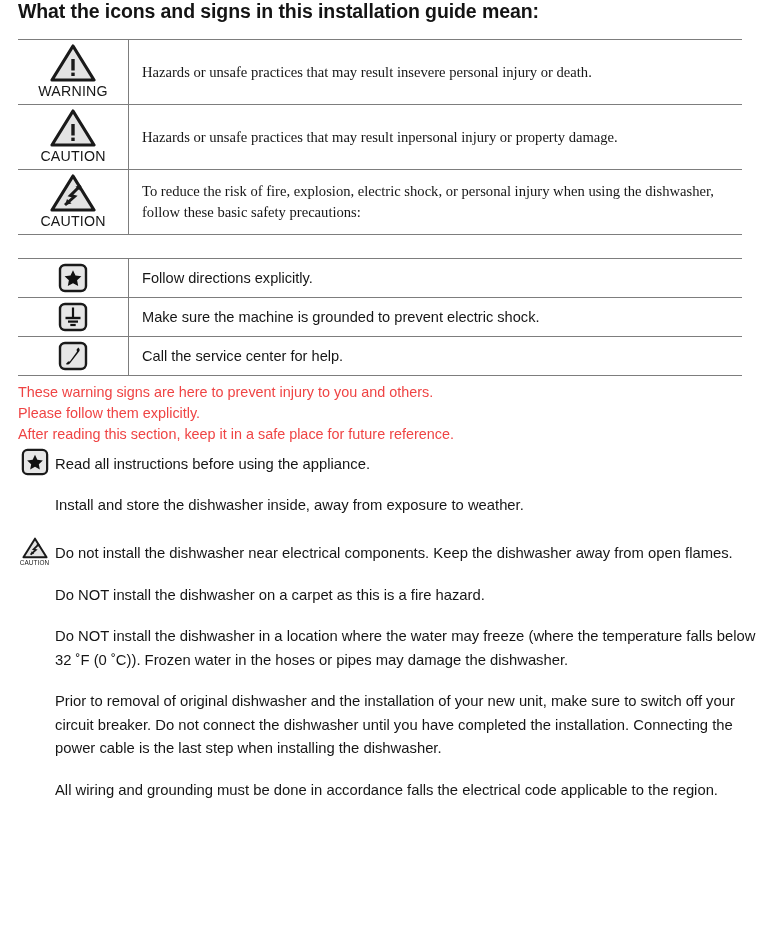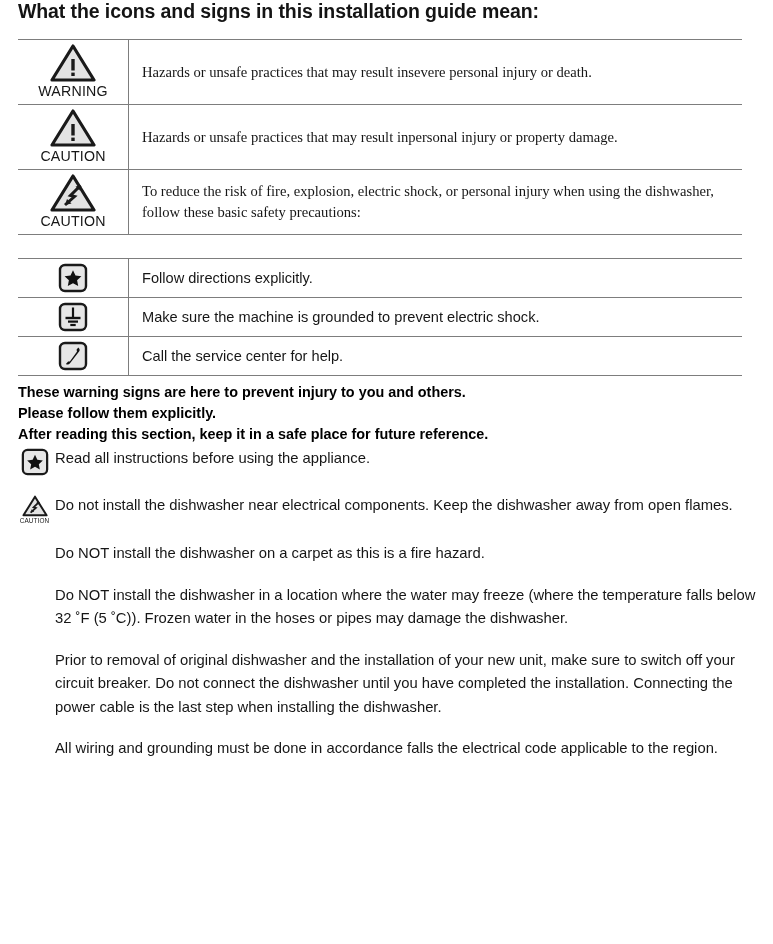--- a/index.html
+++ b/index.html
@@ -89,37 +89,37 @@
   
   .sq-icon { display: block; margin: 0 auto; }
 
   
   .notice {
     position: absolute;
     left: 18px;
     top: 382px;
     width: 736px;
     font-size: 14.4px;
-    font-weight: bold;
+    font-weight: normal;
     line-height: 21px;
-    color: #000000;
+    color: #ef4444;
   }
   .notice div { white-space: nowrap; }
 
   
   .body-list {
     position: absolute;
     left: 14px;
     top: 447px;
     width: 745px;
   }
   .b-row {
     position: relative;
     display: flex;
-    align-items: flex-start;
+    align-items: flex-end;
     margin-bottom: 18px;
   }
   .b-icon {
     width: 41px;
     flex: 0 0 41px;
     padding-top: 1px;
   }
   .b-icon.blank { visibility: hidden; }
   .b-text {
     flex: 1 1 auto;
@@ -243,20 +243,24 @@
     <div class="b-row">
       <div class="b-icon">
         <svg class="sq-icon" width="28" height="28" viewBox="0 0 30 30" aria-hidden="true">
           <rect x="2" y="2" width="26" height="26" rx="5" ry="5" fill="#e6e6e6" stroke="#1a1a1a" stroke-width="2.4"></rect>
           <path d="M15 7.2 L17.5 12.6 L23.4 13.3 L19.1 17.3 L20.2 23.1 L15 20.2 L9.8 23.1 L10.9 17.3 L6.6 13.3 L12.5 12.6 Z" fill="#111111"></path>
         </svg>
       </div>
       <div class="b-text">Read all instructions before using the appliance.</div>
     </div>
 
+    <div class="b-row">
+      <div class="b-icon blank"></div>
+      <div class="b-text">Install and store the dishwasher inside, away from exposure to weather.</div>
+    </div>
 
     <div class="b-row">
       <div class="b-icon">
         <span class="mini-caution">
           <svg width="26" height="22" viewBox="0 0 46 40" style="margin:0 auto;" aria-hidden="true">
             <path d="M23 3 L44 37 L2 37 Z" fill="#e3e3e3" stroke="#1a1a1a" stroke-width="3.6" stroke-linejoin="round"></path>
             <path d="M30.5 12.5 L20.5 22.5 L24.5 23.5 L15 32" fill="none" stroke="#1a1a1a" stroke-width="3.2"></path>
             <path d="M30.5 12.5 L25.5 13.5 L29.5 17.5 Z" fill="#1a1a1a"></path>
             <path d="M15 32 L21.5 30.5 L17 26 Z" fill="#1a1a1a"></path>
           </svg>
@@ -266,21 +270,21 @@
       <div class="b-text">Do not install the dishwasher near electrical components. Keep the dishwasher away from open flames.</div>
     </div>
 
     <div class="b-row">
       <div class="b-icon blank"></div>
       <div class="b-text">Do NOT install the dishwasher on a carpet as this is a fire hazard.</div>
     </div>
 
     <div class="b-row">
       <div class="b-icon blank"></div>
-      <div class="b-text">Do NOT install the dishwasher in a location where the water may freeze (where the temperature falls below 32 ˚F (5 ˚C)). Frozen water in the hoses or pipes may damage the dishwasher.</div>
+      <div class="b-text">Do NOT install the dishwasher in a location where the water may freeze (where the temperature falls below 32 ˚F (0 ˚C)). Frozen water in the hoses or pipes may damage the dishwasher.</div>
     </div>
 
 
 
     <div class="b-row">
       <div class="b-icon blank"></div>
       <div class="b-text">Prior to removal of original dishwasher and the installation of your new unit, make sure to switch off  your circuit breaker. Do not connect the dishwasher until you have completed the installation. Connecting the power cable is the last step when installing the dishwasher.</div>
     </div>
 
     <div class="b-row">

